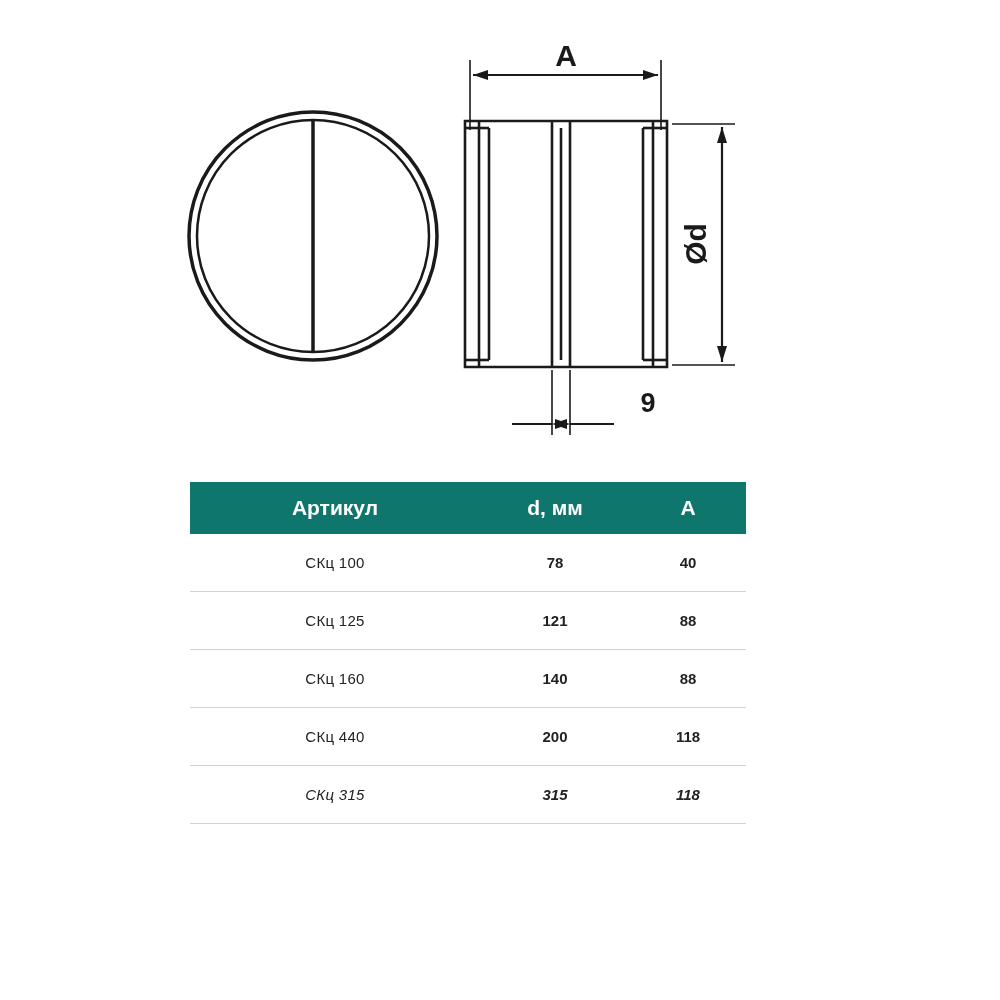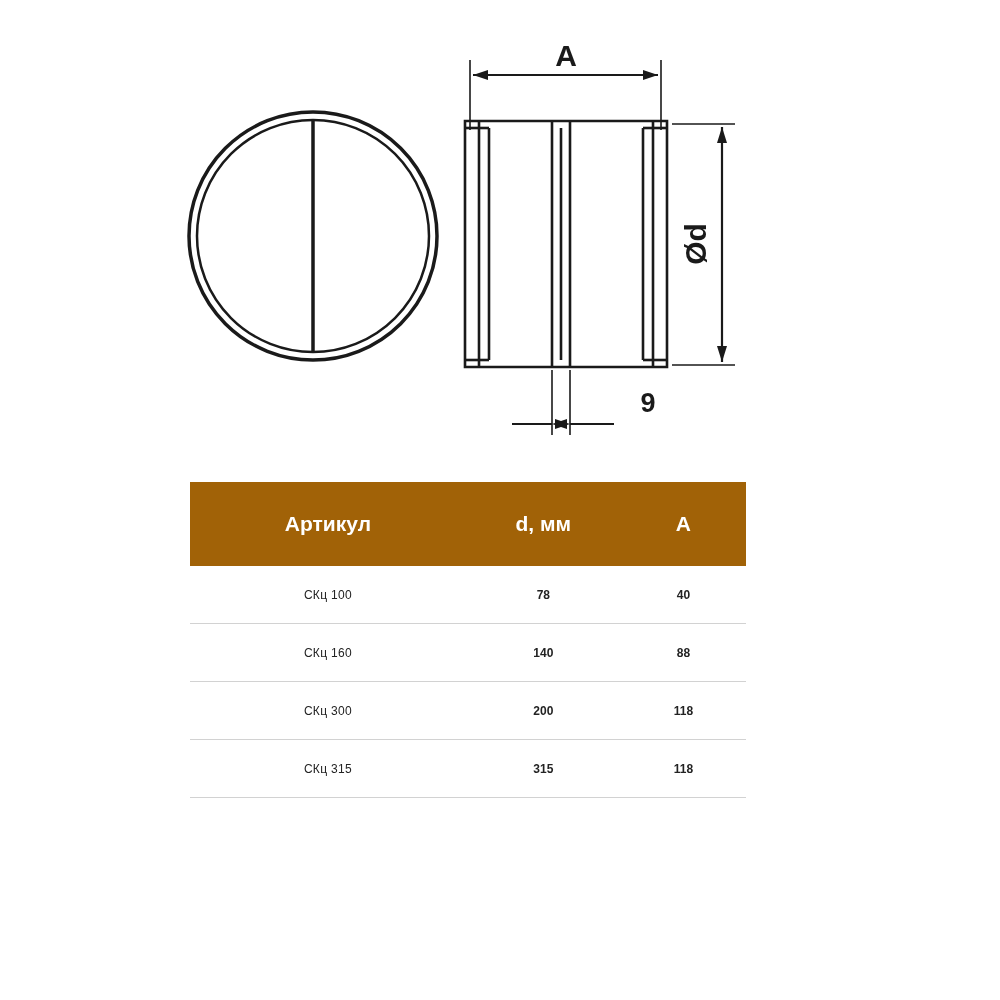--- a/index.html
+++ b/index.html
@@ -30,50 +30,51 @@
   }
   .spec-table {
     position: absolute;
     left: 190px;
     top: 482px;
     width: 556px;
     border-collapse: collapse;
     font-family: "Liberation Sans", sans-serif;
   }
   .spec-table thead th {
-    background: #a16207;
+    background: #0f766e;
     color: #ffffff;
     font-size: 21px;
     font-weight: bold;
     height: 52px;
-    padding: 16px;
+    padding: 0;
     text-align: center;
     border: none;
   }
   .spec-table thead th.col-art { width: 290px; }
   .spec-table thead th.col-d   { width: 150px; }
   .spec-table thead th.col-a   { width: 116px; }
 
   .spec-table tbody td {
     height: 57px;
-    font-size: 12px;
+    font-size: 15px;
     text-align: center;
     border-bottom: 1px solid #d2d2d2;
     padding: 0;
     color: #232323;
   }
   .spec-table tbody td.art {
     font-weight: normal;
     letter-spacing: 0.3px;
   }
   .spec-table tbody td.num {
     font-weight: bold;
   }
   .spec-table tbody tr:last-child td {
     border-bottom: 1px solid #d2d2d2;
+    font-style: italic;
   }
 
   text.dimlabel {
     font-family: "Liberation Sans", sans-serif;
     font-weight: bold;
     fill: #1a1a1a;
   }
 </style>
 </head>
 <body>
@@ -145,26 +146,31 @@
         <th class="col-a">A</th>
       </tr>
     </thead>
     <tbody>
       <tr>
         <td class="art">СКц 100</td>
         <td class="num">78</td>
         <td class="num">40</td>
       </tr>
       <tr>
+        <td class="art">СКц 125</td>
+        <td class="num">121</td>
+        <td class="num">88</td>
+      </tr>
+      <tr>
         <td class="art">СКц 160</td>
         <td class="num">140</td>
         <td class="num">88</td>
       </tr>
       <tr>
-        <td class="art">СКц 300</td>
+        <td class="art">СКц 440</td>
         <td class="num">200</td>
         <td class="num">118</td>
       </tr>
       <tr>
         <td class="art">СКц 315</td>
         <td class="num">315</td>
         <td class="num">118</td>
       </tr>
     </tbody>
   </table>

